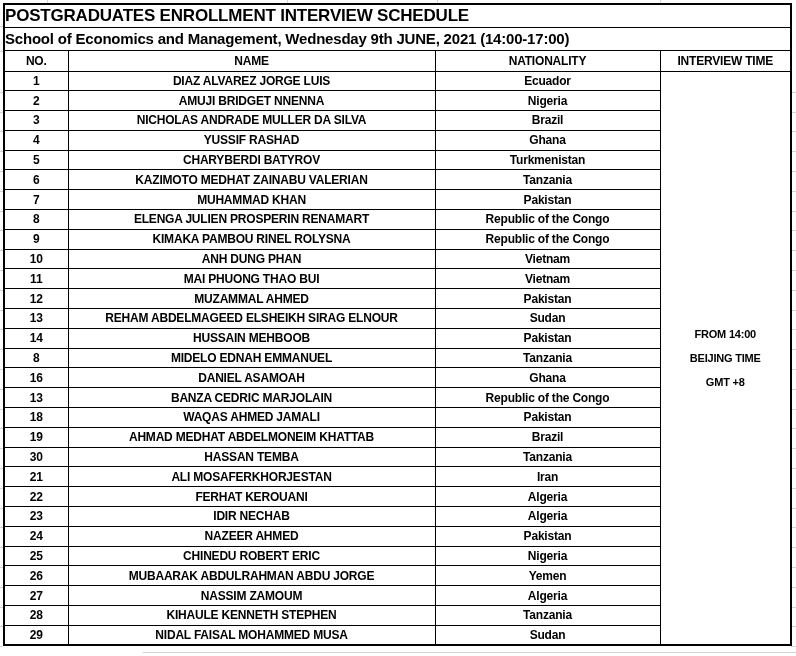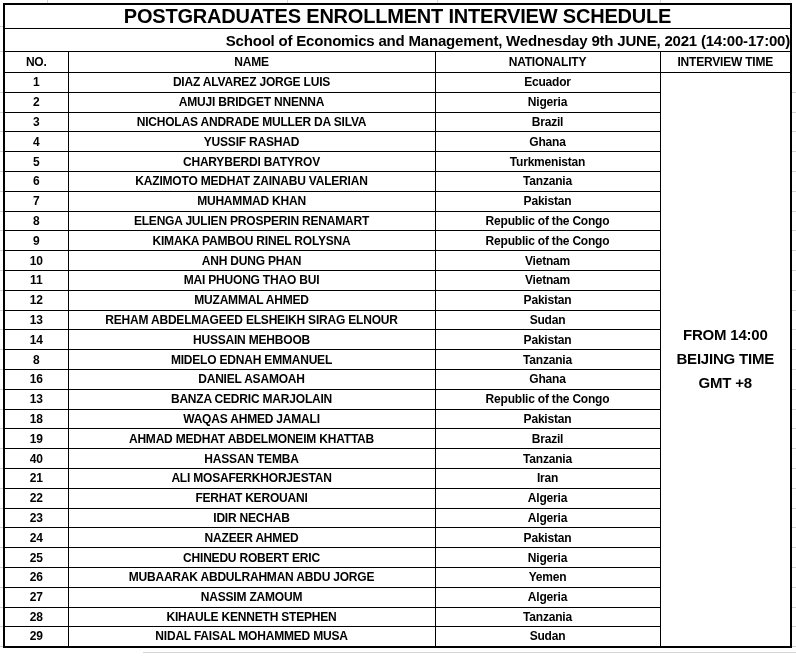--- a/index.html
+++ b/index.html
@@ -26,29 +26,28 @@
   table.schedule { border: 2.5px solid var(--border, #000000); }
   .schedule td, .schedule th { border: 1.5px solid var(--border, #000000); }
 
   col.c-no   { width: 64px; }
   col.c-name { width: 367px; }
   col.c-nat  { width: 225px; }
   col.c-time { width: 131px; }
 
   .title-cell {
     height: 23px;
-    text-align: center;
-    vertical-align: middle;
-    font-size: 20px;
+    vertical-align: middle;
+    font-size: 17px;
     font-weight: 700;
     letter-spacing: -0.2px;
   }
   .subtitle-cell {
     height: 23px;
-    text-align: right;
+    text-align: left;
     vertical-align: middle;
     font-size: 15px;
     font-weight: 700;
     letter-spacing: -0.2px;
     margin-top: 40px;
   }
   .schedule th {
     height: 21px;
     font-size: 12px;
     font-weight: 700;
@@ -63,21 +62,21 @@
     font-weight: 600;
     text-align: center;
     vertical-align: middle;
     letter-spacing: -0.2px;
     white-space: nowrap;
     overflow: hidden;
     padding: 0 2px;
   }
   .schedule tbody td.time-cell {
     font-weight: 600;
-    font-size: 15px;
+    font-size: 11px;
   }
   .time-cell div { line-height: 24px; }
 
   
   .gridstub { position: absolute; background: var(--gridline, #d4d4d4); }
   .vstub { width: 1px; height: 3px; top: 0; }
   .vstub-1 { left: 47px; }
   .vstub-2 { left: 287px; }
   .vstub-3 { left: 437px; }
   .vstub-4 { left: 660px; }
@@ -226,21 +225,21 @@
       <td>18</td>
       <td>WAQAS AHMED JAMALI</td>
       <td>Pakistan</td>
     </tr>
         <tr>
       <td>19</td>
       <td>AHMAD MEDHAT ABDELMONEIM KHATTAB</td>
       <td>Brazil</td>
     </tr>
         <tr>
-      <td>40</td>
+      <td>30</td>
       <td>HASSAN TEMBA</td>
       <td>Tanzania</td>
     </tr>
         <tr>
       <td>21</td>
       <td>ALI MOSAFERKHORJESTAN</td>
       <td>Iran</td>
     </tr>
         <tr>
       <td>22</td>

